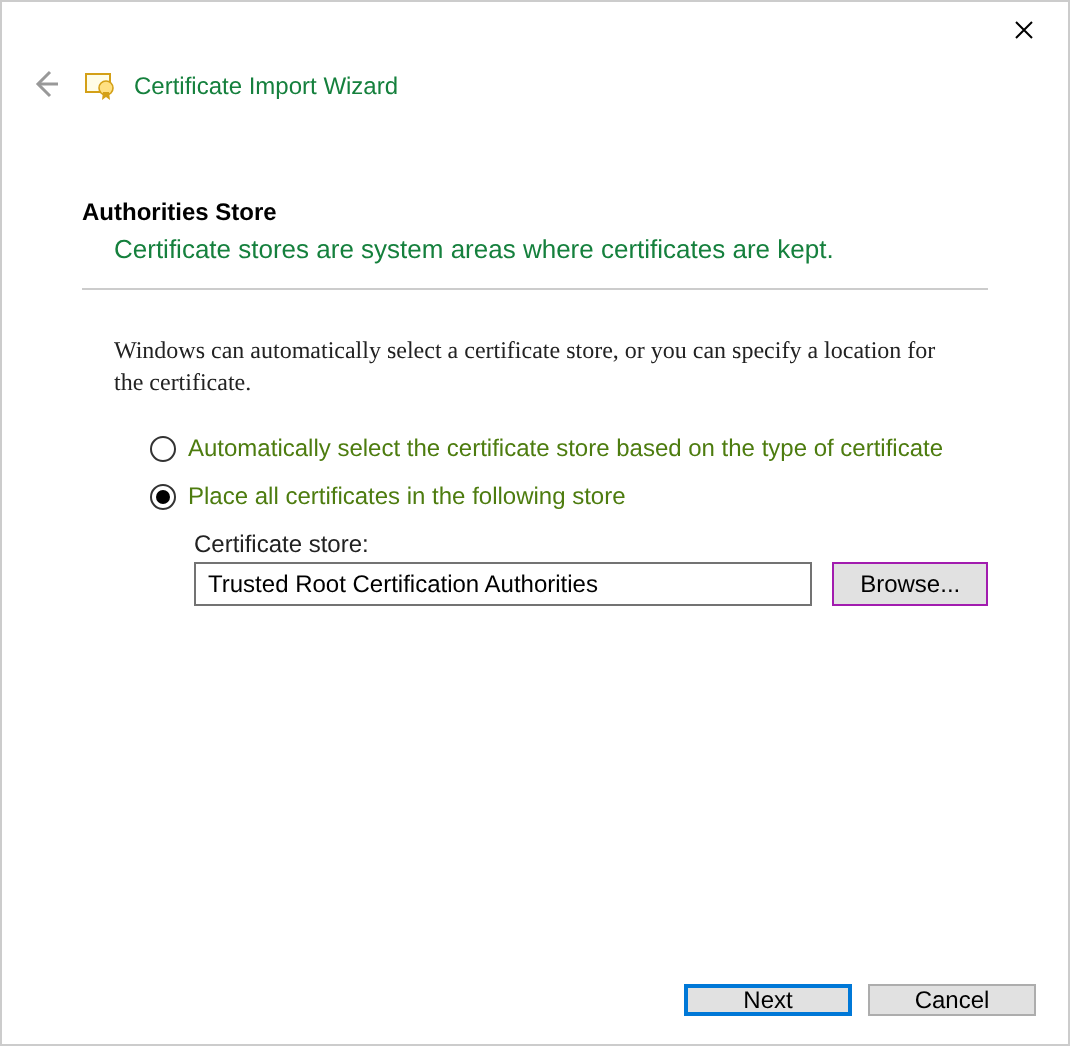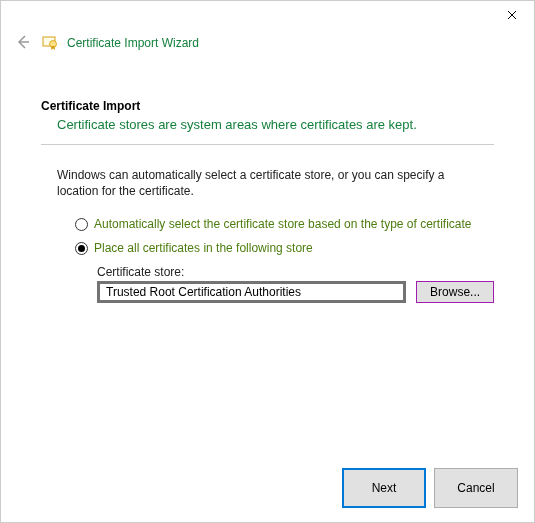--- a/index.html
+++ b/index.html
@@ -74,20 +74,21 @@
       border: none;
       border-top: 1px solid #ccc;
       margin-bottom: 22px;
     }
     .body-text {
       font-size: 12px;
       color: #222;
       padding: 0 16px;
       margin-bottom: 18px;
       line-height: 1.35;
+      font-family: Liberation Serif, serif;
     }
     .radio-group {
       padding-left: 34px;
     }
     .radio-row {
       display: flex;
       align-items: center;
       gap: 6px;
       margin-bottom: 10px;
       cursor: pointer;
@@ -123,21 +124,21 @@
       margin-bottom: 2px;
     }
     .store-row {
       display: flex;
       align-items: center;
       gap: 10px;
     }
     .store-input {
       width: 310px;
       height: 22px;
-      border: 3px solid #737373;
+      border: 1px solid #737373;
       font-size: 12px;
       padding: 2px 6px;
       font-family: inherit;
       color: #000;
       background: #fff;
     }
     .browse-btn {
       width: 78px;
       height: 22px;
       font-size: 12px;
@@ -148,21 +149,21 @@
     }
     .footer {
       position: absolute;
       bottom: 14px;
       right: 16px;
       display: flex;
       gap: 8px;
     }
     .wiz-btn {
       width: 84px;
-      height: 40px;
+      height: 16px;
       font-size: 12px;
       font-family: inherit;
       background: #e1e1e1;
       border: 1px solid #adadad;
       cursor: pointer;
     }
     .wiz-btn.primary {
       border: 1px solid #0078d7;
       box-shadow: inset 0 0 0 1px #0078d7;
     }
@@ -193,21 +194,21 @@
     <svg viewBox="0 0 18 18">
       <rect x="2" y="3" width="12" height="9" fill="#fffde7" stroke="#d4a017" stroke-width="1"></rect>
       <circle cx="12" cy="10" r="3.5" fill="#ffe082" stroke="#d4a017" stroke-width="0.8"></circle>
       <path d="M10.5 12 L10 16 L12 14.5 L14 16 L13.5 12" fill="#d4a017"></path>
     </svg>
   </div>
   <div class="wizard-title">Certificate Import Wizard</div>
 </div>
 
 <div class="content">
-  <div class="section-title">Certificate Import</div>
+  <div class="section-title">Authorities Store</div>
   <div class="section-desc">Certificate stores are system areas where certificates are kept.</div>
   <hr class="hr">
   <div class="body-text">Windows can automatically select a certificate store, or you can specify a location for the certificate.</div>
 
   <div class="radio-group">
     <div class="radio-row">
       <span class="radio"></span>
       <span class="radio-label">Automatically select the certificate store based on the type of certificate</span>
     </div>
     <div class="radio-row">

